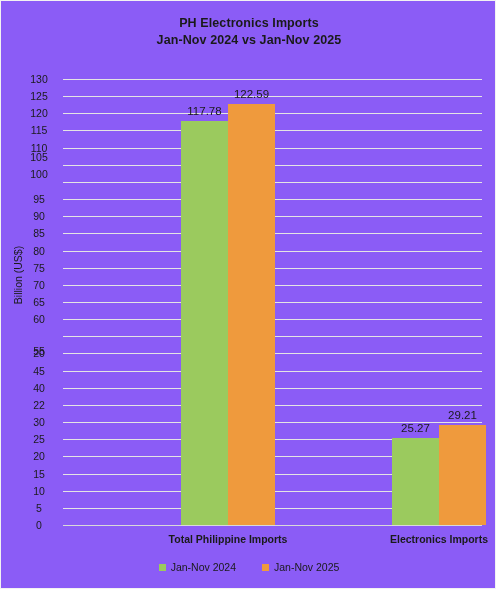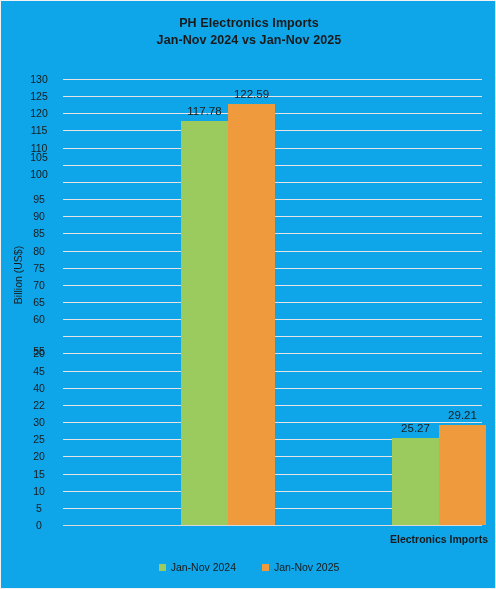--- a/index.html
+++ b/index.html
@@ -7,21 +7,21 @@
     padding: 0;
     background: #ffffff;
   }
   body {
     font-family: "Liberation Sans", sans-serif;
   }
   #chart-root {
     position: relative;
     width: 496px;
     height: 589px;
-    background: #0ea5e9;
+    background: #8b5cf6;
     border: 1px solid #f2f2f2;
     box-sizing: border-box;
     overflow: hidden;
   }
   
   .chart-title {
     position: absolute;
     left: 0;
     top: 14px;
     width: 496px;
@@ -215,16 +215,17 @@
         <span class="legend-text">Jan-Nov 2024</span>
       </div>
       <div class="legend-item">
         <span class="legend-swatch" style="background: rgb(239, 154, 61);"></span>
         <span class="legend-text">Jan-Nov 2025</span>
       </div>
     </div>
 
 <div class="bar-value" style="left: 168px; width: 71px; top: 103.924px;">117.78</div>
     <div class="bar-value" style="left: 215px; width: 71px; top: 87.422px;">122.59</div>
+    <div class="cat-label" style="left: 137px; width: 180px;">Total Philippine Imports</div>
     <div class="bar-value" style="left: 379px; width: 71px; top: 421.304px;">25.27</div>
     <div class="bar-value" style="left: 426px; width: 71px; top: 407.787px;">29.21</div>
     <div class="cat-label" style="left: 348px; width: 180px;">Electronics Imports</div>
   </div>
 
 </body></html>

